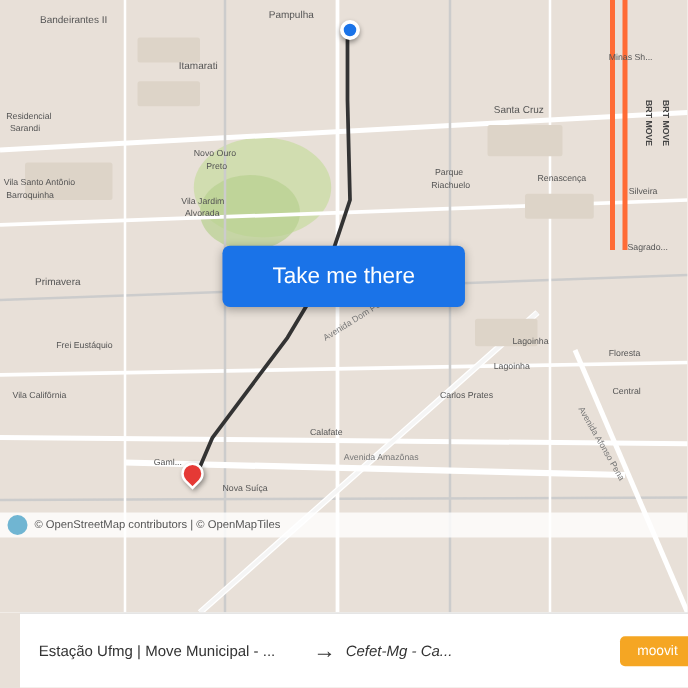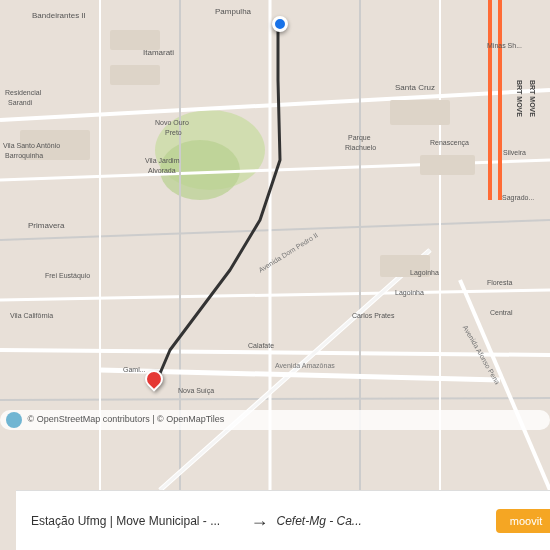--- a/index.html
+++ b/index.html
@@ -118,21 +118,20 @@
     #attribution-bar {
       position: absolute;
       bottom: 60px;
       left: 0;
       width: 100%;
       background: rgba(255,255,255,0.8);
       font-size: 9px;
       color: #555;
       padding: 2px 6px;
       z-index: 15;
-      border-radius: 10px;
     }
 
     
     #dest-marker {
       position: absolute;
       width: 18px;
       height: 18px;
       background: #e53935;
       border-radius: 50% 50% 50% 0;
       transform: rotate(-45deg);
@@ -252,20 +251,21 @@
 
   <div id="attribution-bar">
     <span id="osm-logo"></span>
     <span>© OpenStreetMap contributors | © OpenMapTiles</span>
   </div>
 
   <div id="origin-marker"></div>
 
   <div id="dest-marker"></div>
 
+  <button id="take-me-there-btn" style="background: rgb(26, 115, 232); color: rgb(255, 255, 255);">Take me there</button>
 </div>
 
 <div id="bottom-bar">
   <div id="origin-section">
     <span id="origin-label">Estação Ufmg | Move Municipal - ...</span>
   </div>
   <div id="arrow-section">
     <span>→</span>
   </div>
   <div id="dest-section">

